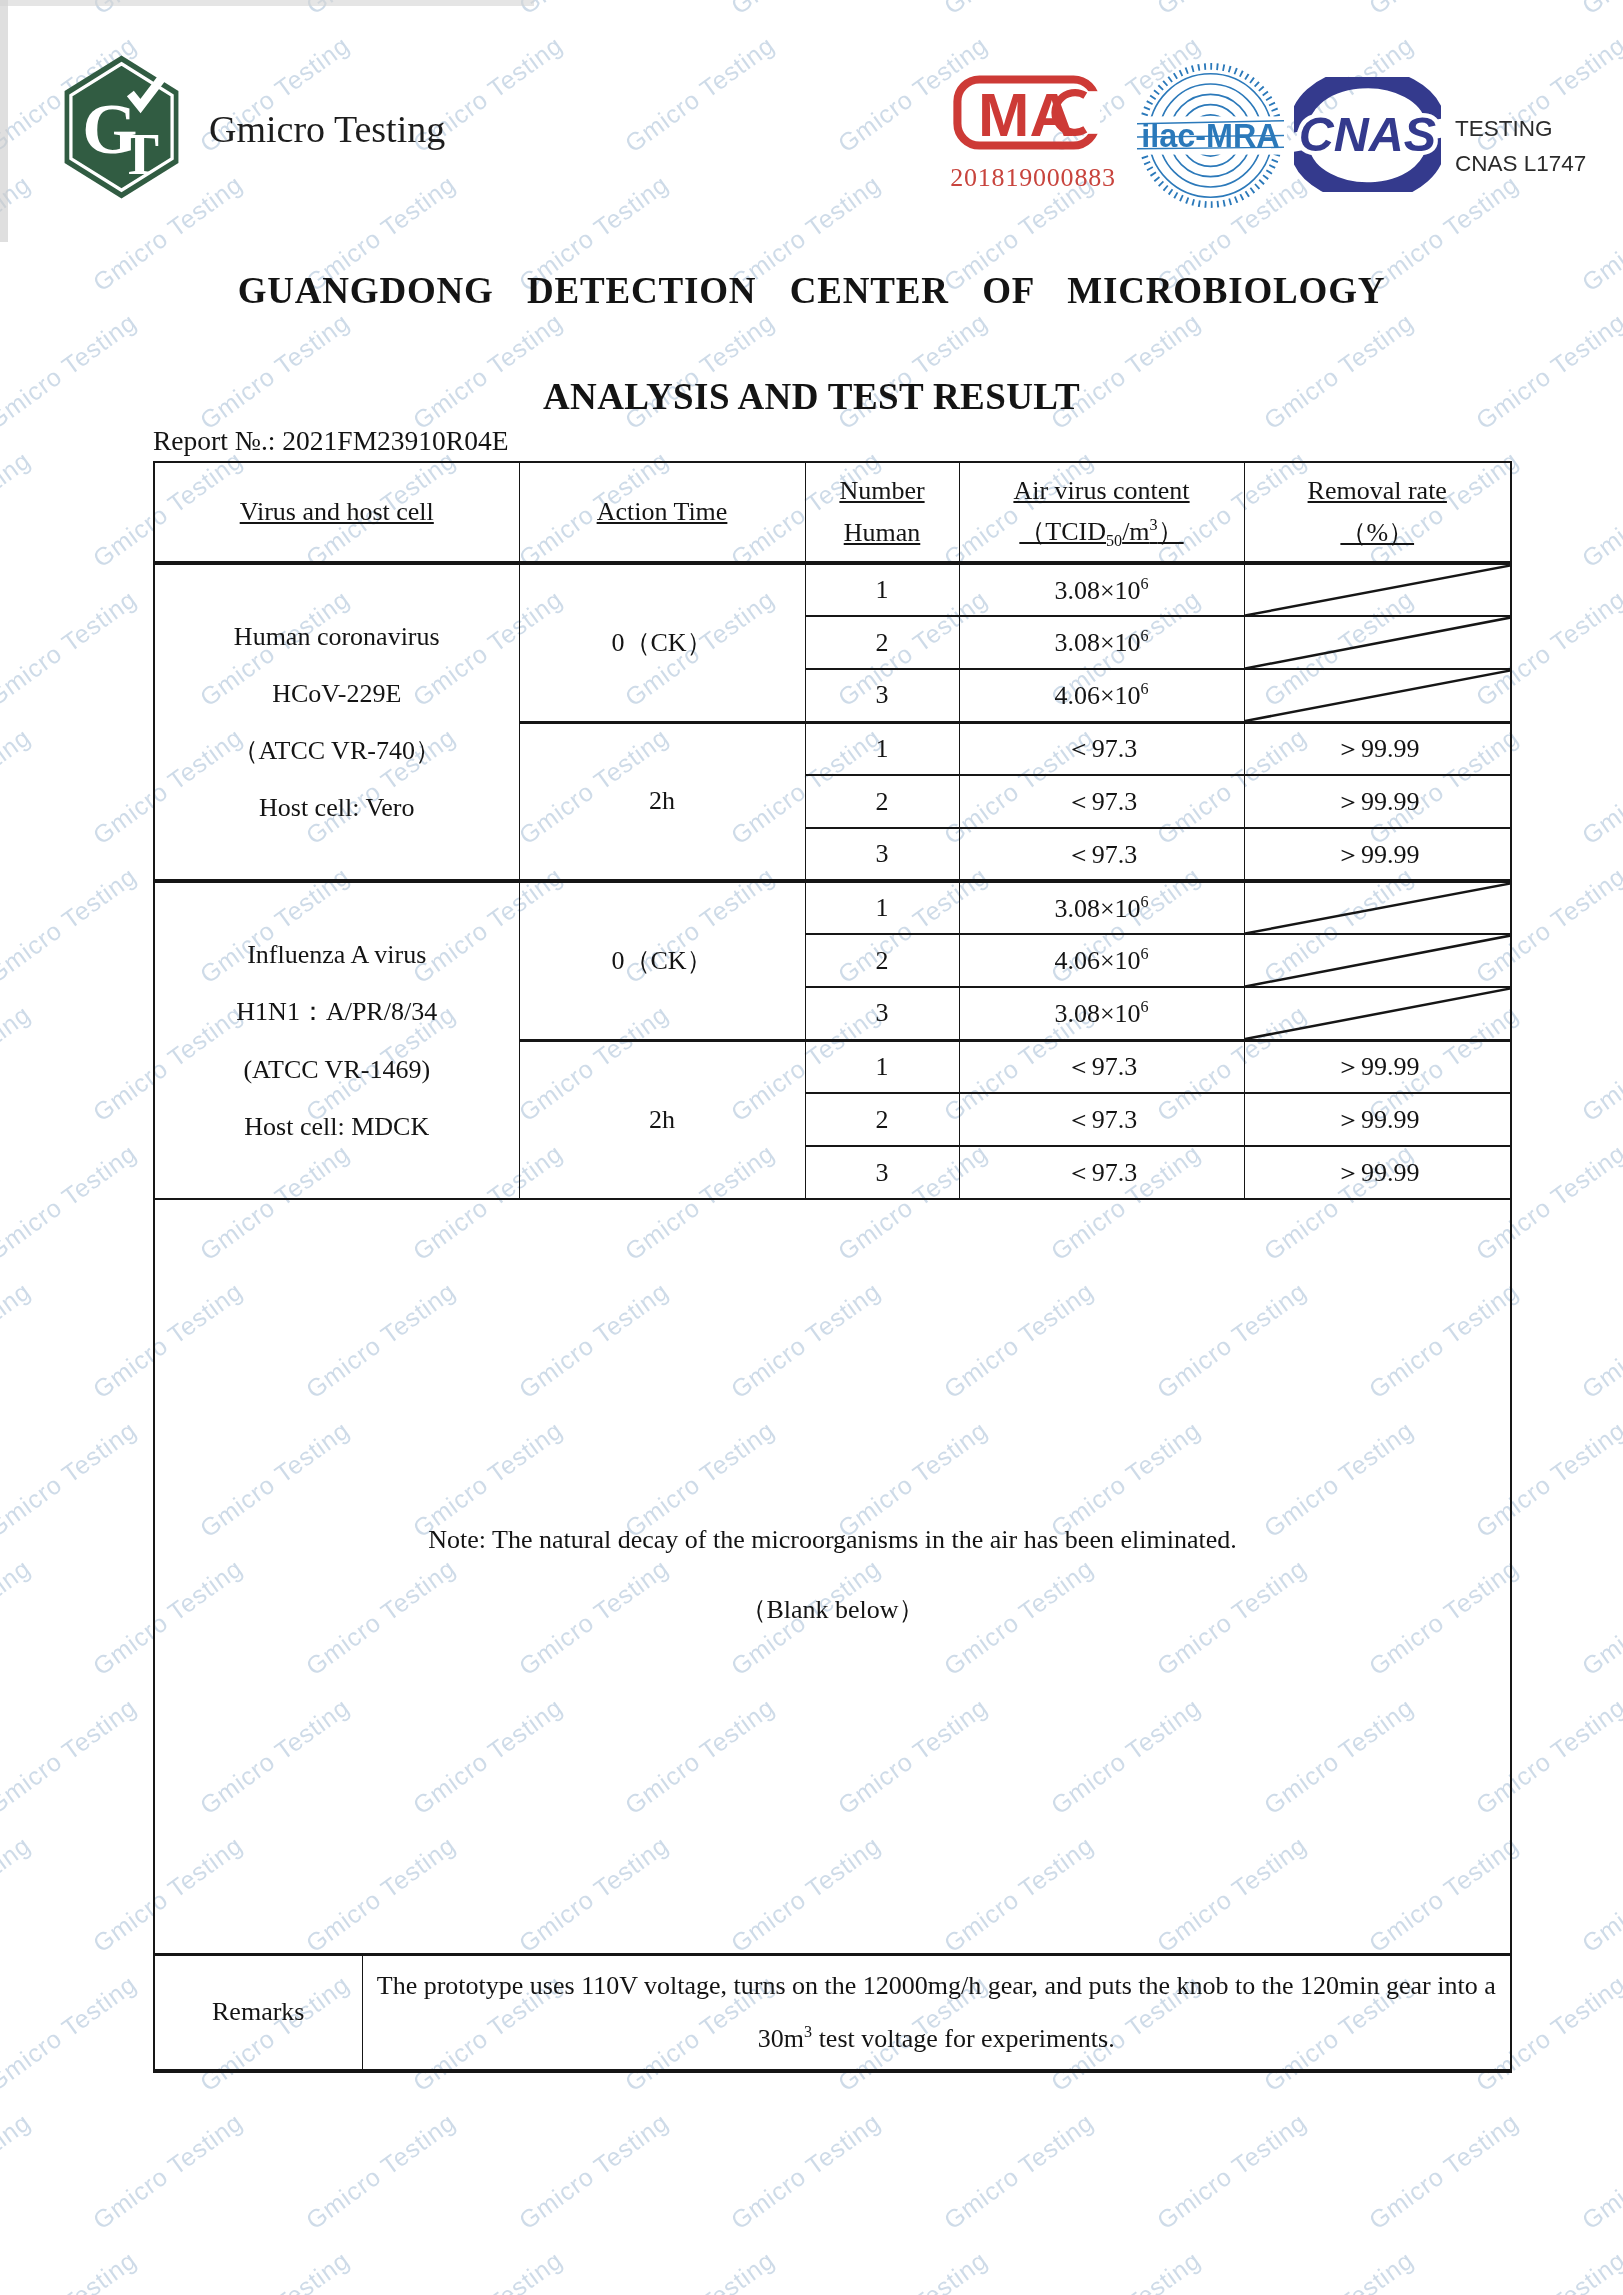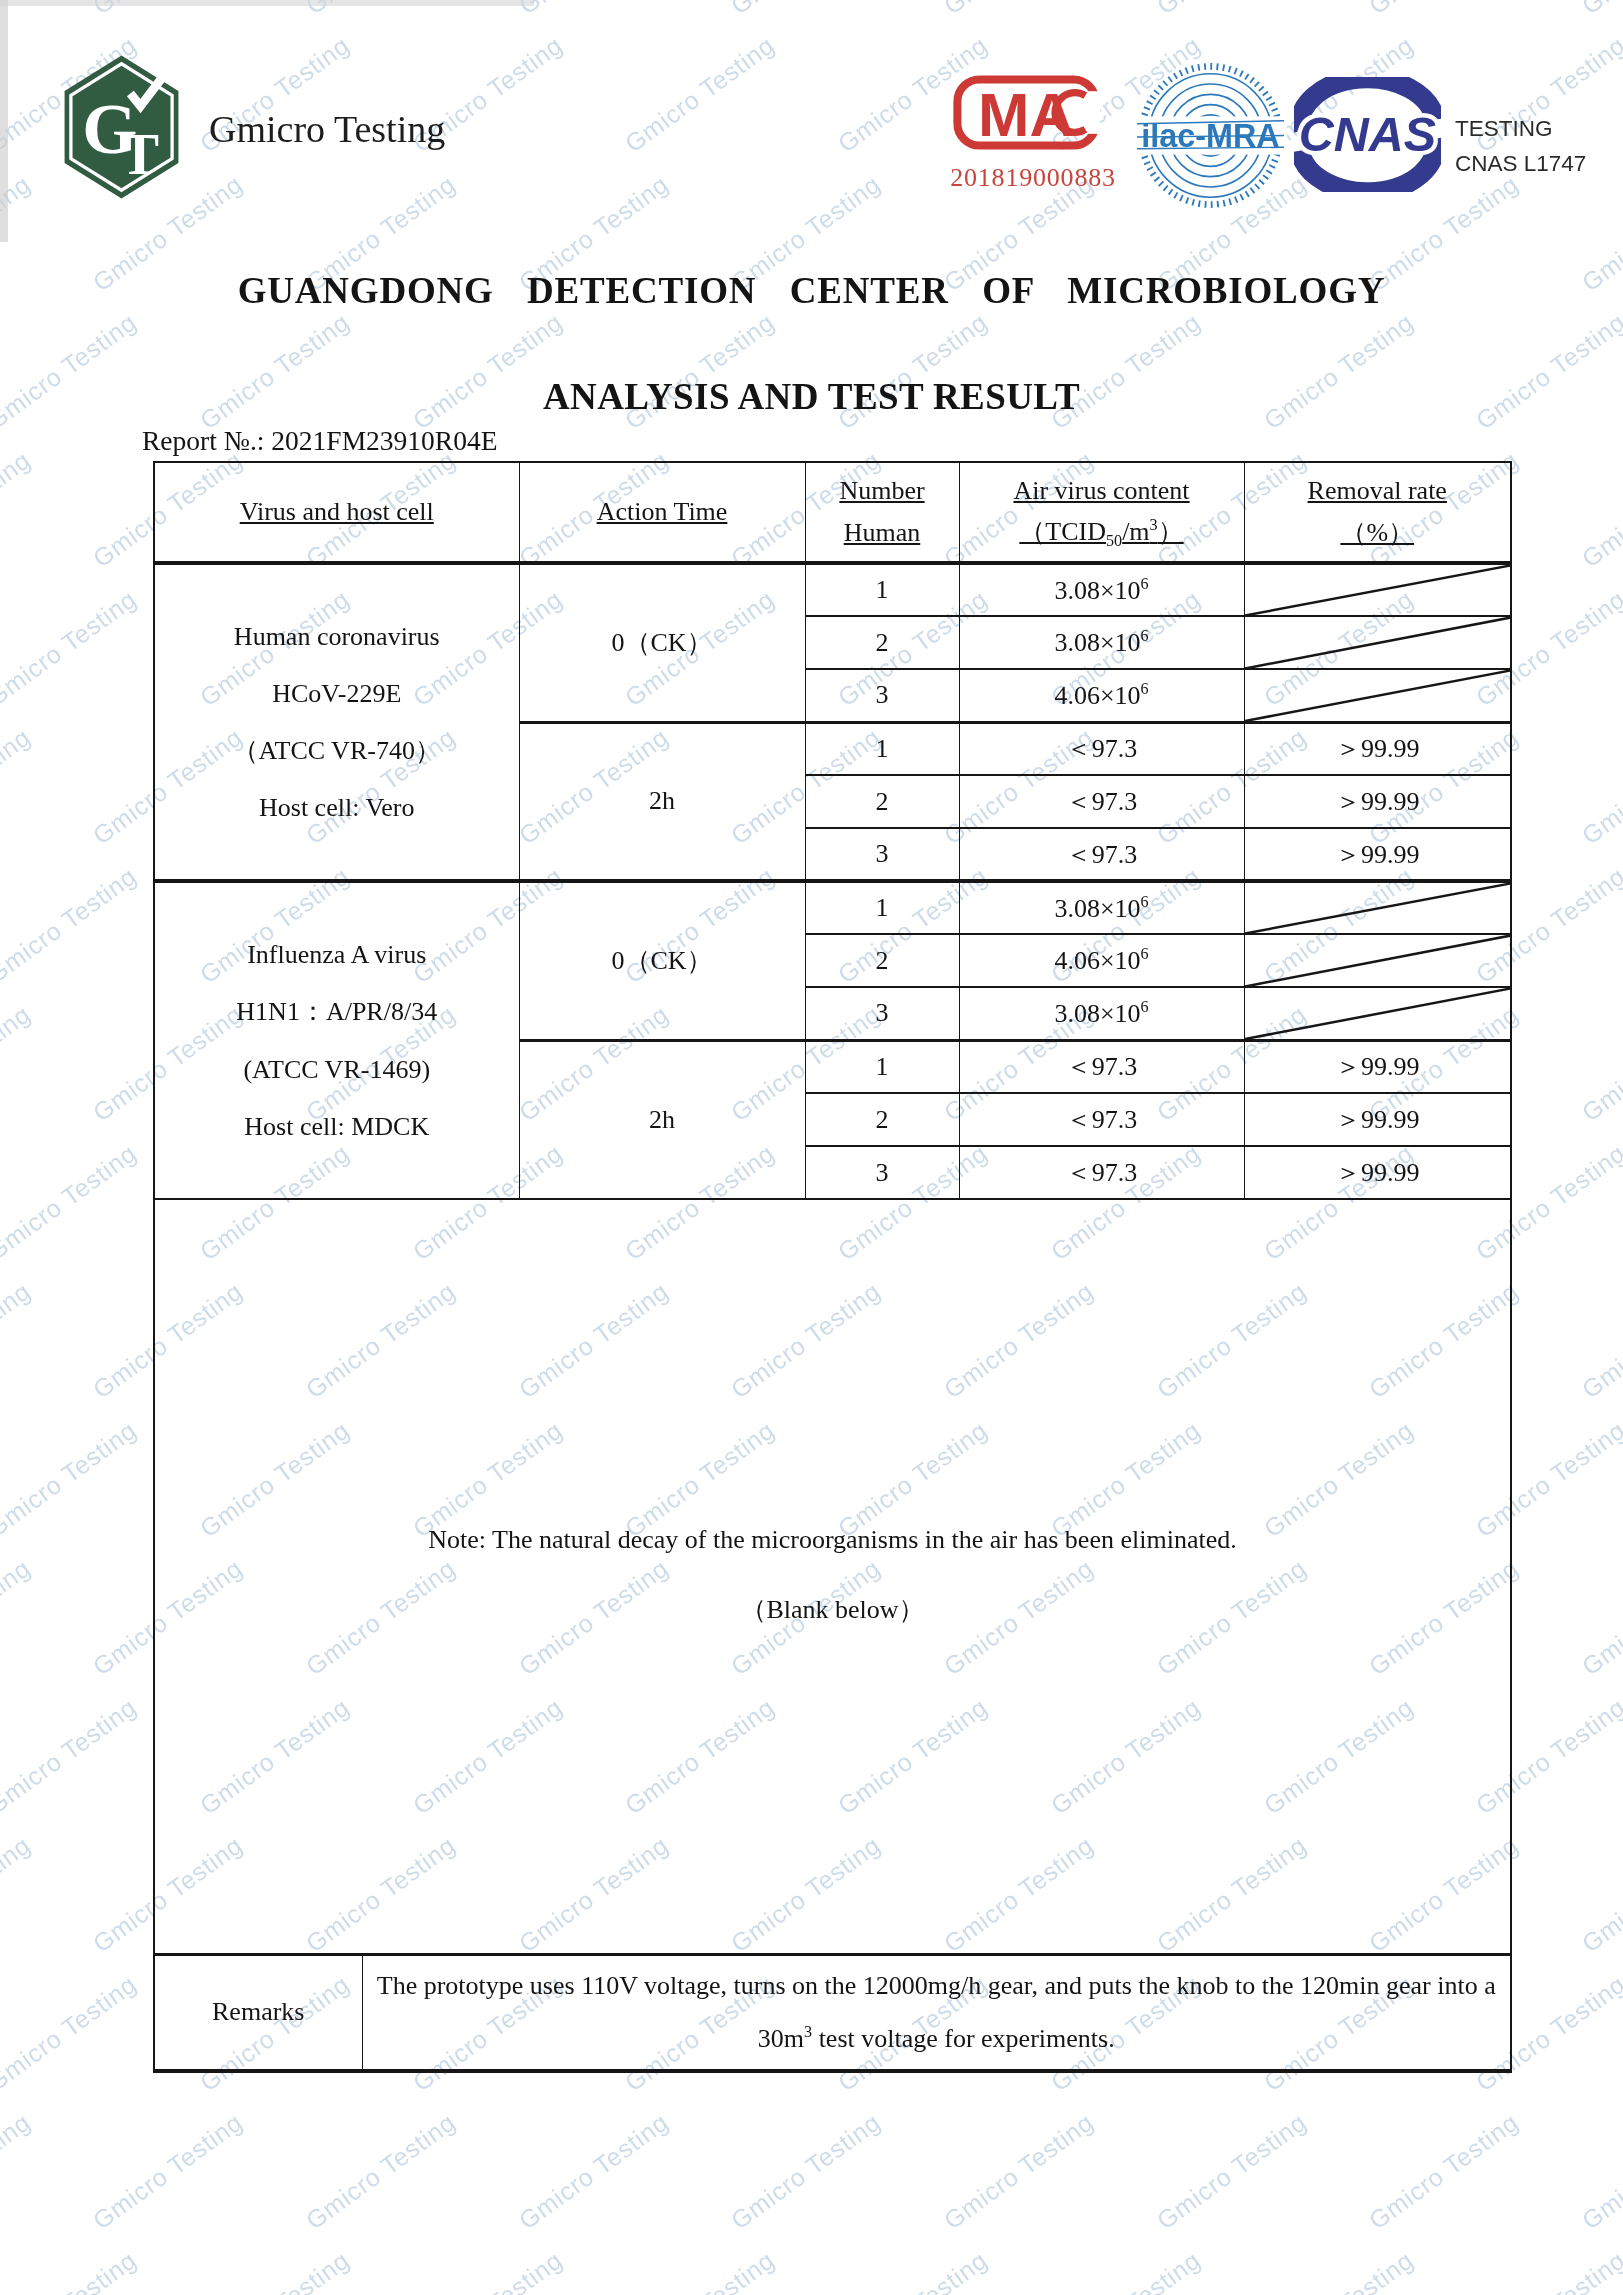--- a/index.html
+++ b/index.html
@@ -25,21 +25,21 @@
     font-size:26px; color:#c8443d; letter-spacing:0.8px; }
   .ilac-logo { position:absolute; left:1132px; top:62px; }
   .cnas-logo { position:absolute; left:1294px; top:77px; }
   .cnas-text { position:absolute; left:1455px; top:112px;
     font-family:"Liberation Sans","DejaVu Sans",sans-serif; font-size:22.5px; line-height:1.55; color:#2b2b2b; }
 
   .doc-title { position:absolute; left:0; top:269px; width:100%; text-align:center;
     font-size:37px; font-weight:bold; word-spacing:23.4px; letter-spacing:0.8px; }
   .doc-subtitle { position:absolute; left:0; top:375px; width:100%; text-align:center;
     font-size:37px; font-weight:bold; letter-spacing:0.4px; }
-  .report-no { position:absolute; left:142px; top:425px; font-size:27.5px; }
+  .report-no { position:absolute; left:153px; top:425px; font-size:27.5px; }
 
   
   table.result { position:absolute; left:153px; top:461px; width:1357px;
     border-collapse:collapse; table-layout:fixed; }
   table.result td { border:1.7px solid #161616; border-top-width:2.5px; border-bottom-width:2.5px;
     text-align:center; vertical-align:middle; font-size:26px; padding:0; }
   table.result { border:2.5px solid #161616; }
   tr.hdr { height:101px;text-decoration:underline; }
   tr.hdr td { border-bottom-width:4.2px; line-height:1.6; }
   tr.row { height:53px; }

